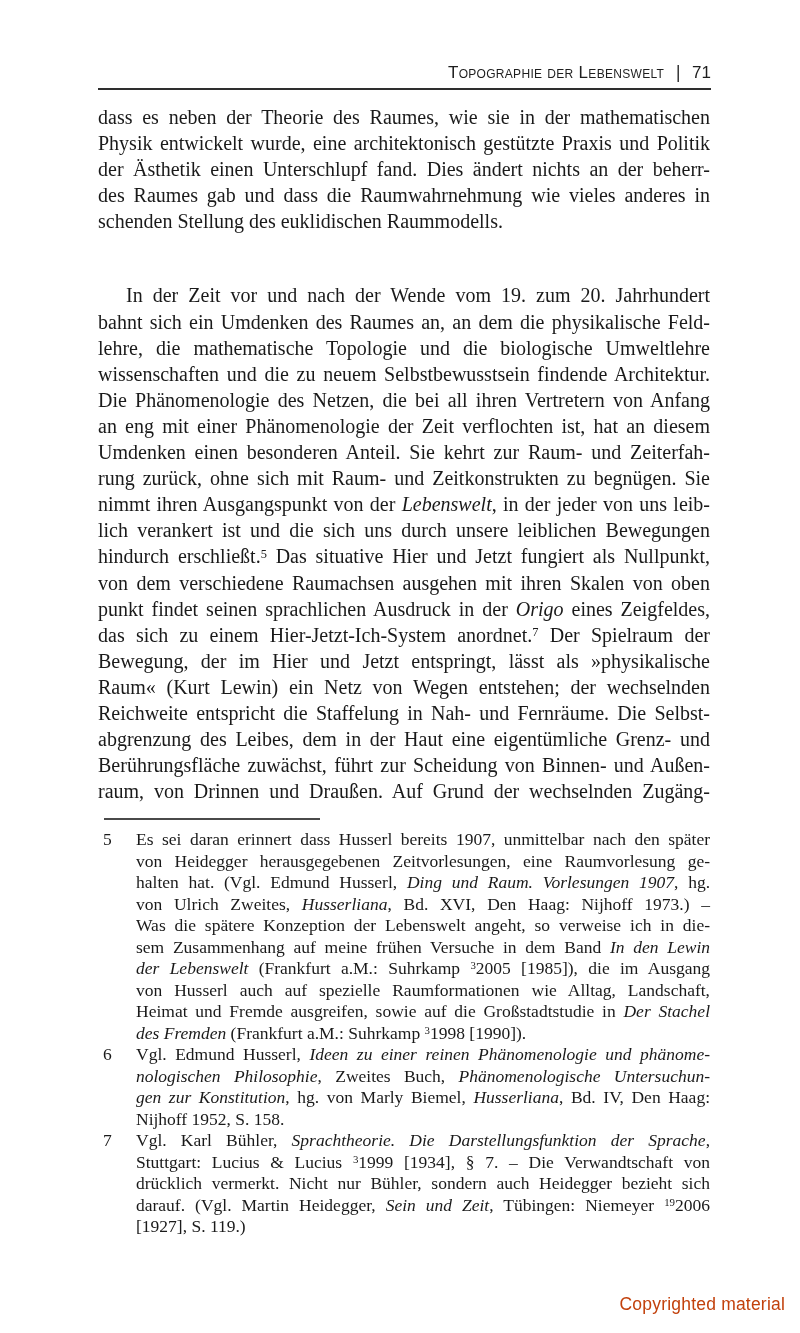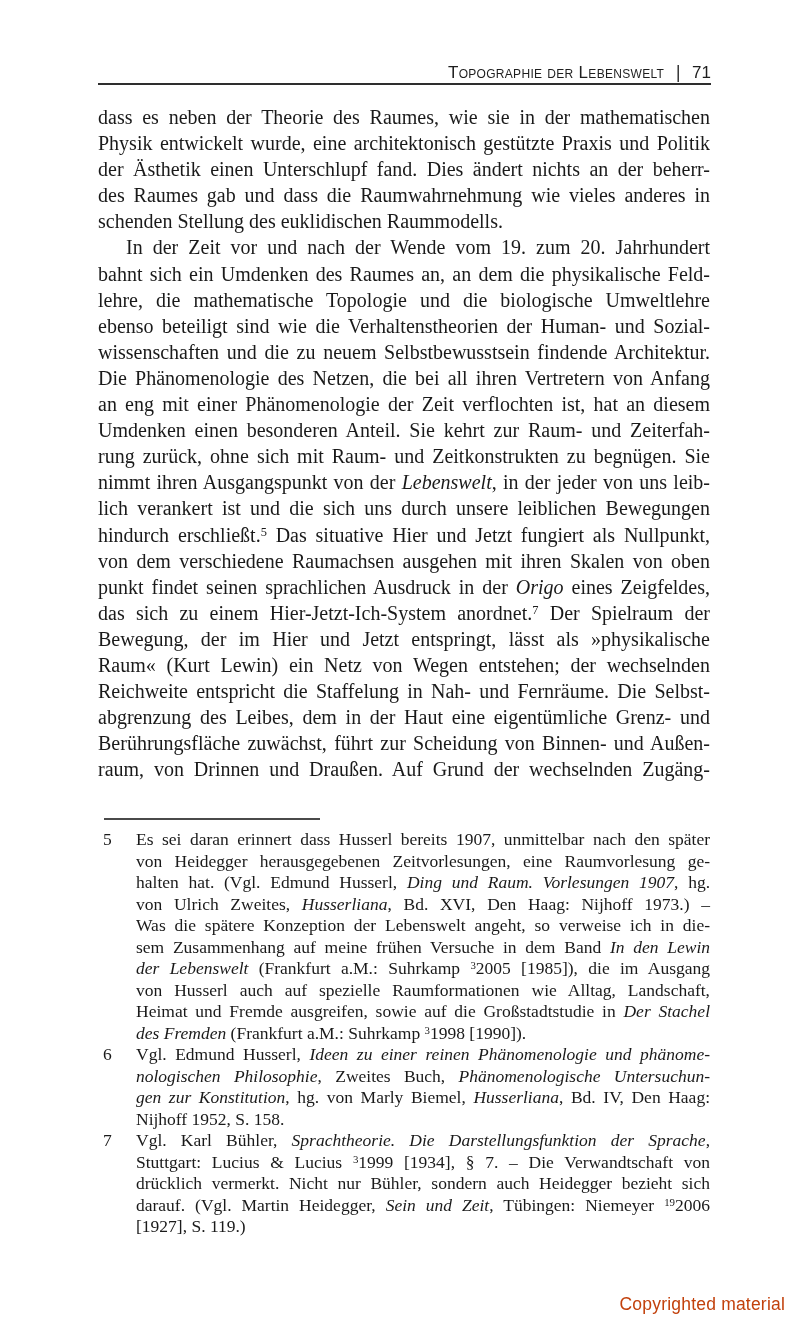--- a/index.html
+++ b/index.html
@@ -10,36 +10,37 @@
     margin:0 auto;
     overflow:hidden;
     font-family:"Liberation Serif", serif;
     color:#1a1a1a;
   }
   
   .header{
     position:absolute;left:98px;top:63px;width:613px;
     text-align:right;
     border-bottom:2px solid #2e2e2e;
+    padding-bottom:5px;
     font-family:"Liberation Sans", sans-serif;
     font-size:17px;
     color:#1e1e1e;
     white-space:nowrap;
   }
   .header .title{font-variant:small-caps;letter-spacing:0.3px;}
   .header .sep{display:inline-block;margin:0 7px;font-weight:400;transform:scaleY(1.05);}
   
   .bodytext{
     position:absolute;left:98px;top:104px;width:612px;
     font-size:20px;
     line-height:26.1px;
   }
   .jline{text-align:justify;text-align-last:justify;-moz-text-align-last:justify;}
   .jline.last{text-align-last:left;-moz-text-align-last:left;}
-  .indent{text-indent:28px;}
+  .indent{text-indent:28px;margin-top:48px;}
   i{font-style:italic;}
   sup{
     font-size:0.62em;
     line-height:0;
     vertical-align:baseline;
     position:relative;
     top:-0.45em;
   }
   
   .fn-rule{
@@ -78,21 +79,20 @@
 
   <main class="bodytext" id="body-text">
       <div class="jline"><span>dass es neben der Theorie des Raumes, wie sie in der mathematischen</span></div>
       <div class="jline"><span>Physik entwickelt wurde, eine architektonisch gestützte Praxis und Politik</span></div>
       <div class="jline"><span>der Ästhetik einen Unterschlupf fand. Dies ändert nichts an der beherr-</span></div>
       <div class="jline"><span>des Raumes gab und dass die Raumwahrnehmung wie vieles anderes in</span></div>
       <div class="jline last"><span>schenden Stellung des euklidischen Raummodells.</span></div>
       <div class="jline indent"><span>In der Zeit vor und nach der Wende vom 19. zum 20. Jahrhundert</span></div>
       <div class="jline"><span>bahnt sich ein Umdenken des Raumes an, an dem die physikalische Feld-</span></div>
       <div class="jline"><span>lehre, die mathematische Topologie und die biologische Umweltlehre</span></div>
-      <div class="jline"><span>ebenso beteiligt sind wie die Verhaltenstheorien der Human- und Sozial-</span></div>
       <div class="jline"><span>wissenschaften und die zu neuem Selbstbewusstsein findende Architektur.</span></div>
       <div class="jline"><span>Die Phänomenologie des Netzen, die bei all ihren Vertretern von Anfang</span></div>
       <div class="jline"><span>an eng mit einer Phänomenologie der Zeit verflochten ist, hat an diesem</span></div>
       <div class="jline"><span>Umdenken einen besonderen Anteil. Sie kehrt zur Raum- und Zeiterfah-</span></div>
       <div class="jline"><span>rung zurück, ohne sich mit Raum- und Zeitkonstrukten zu begnügen. Sie</span></div>
       <div class="jline"><span>nimmt ihren Ausgangspunkt von der </span><i>Lebenswelt</i><span>, in der jeder von uns leib-</span></div>
       <div class="jline"><span>lich verankert ist und die sich uns durch unsere leiblichen Bewegungen</span></div>
       <div class="jline"><span>hindurch erschließt.</span><sup>5</sup><span> Das situative Hier und Jetzt fungiert als Nullpunkt,</span></div>
       <div class="jline"><span>von dem verschiedene Raumachsen ausgehen mit ihren Skalen von oben</span></div>
       <div class="jline"><span>punkt findet seinen sprachlichen Ausdruck in der </span><i>Origo</i><span> eines Zeigfeldes,</span></div>

